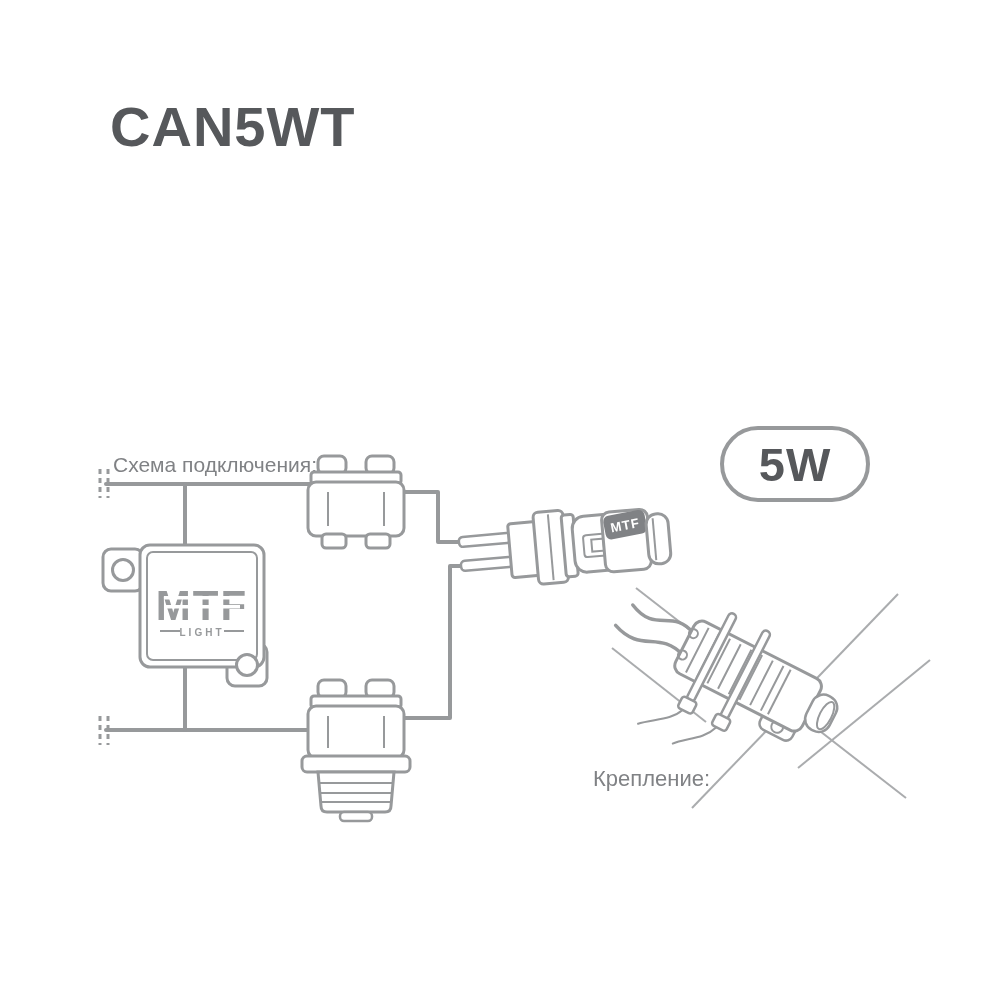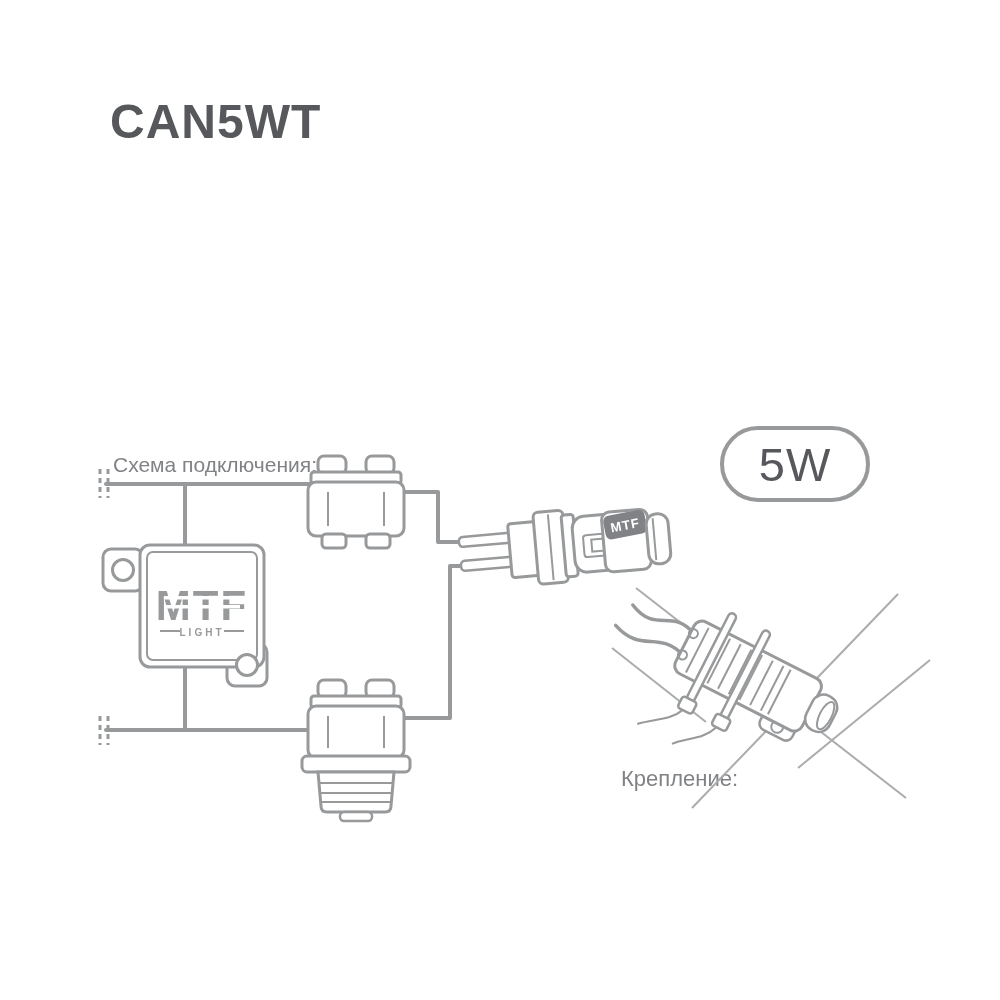--- a/index.html
+++ b/index.html
@@ -2,38 +2,38 @@
 <html style="--title: #56585b; --label: #808285; --line: #97999b; --thin-line: #aaacae; --badge-text: #56585b; --background: #ffffff;"><head>
 <meta charset="utf-8">
 <style>
   html,body{margin:0;padding:0;background:#fff;}
   .page{
     position:relative;width:1000px;height:1000px;background:var(--background,#fff);
     font-family:"Liberation Sans","DejaVu Sans",sans-serif;overflow:hidden;
   }
   .title{
     position:absolute;left:110px;top:94px;margin:0;
-    font-size:48px;font-weight:bold;letter-spacing:1px;
+    font-size:56px;font-weight:bold;letter-spacing:1px;
     color:var(--title,#56585b);
   }
   .schema-label{
     position:absolute;left:113px;top:421px;
     font-size:21px;color:var(--label,#808285);margin-top:32px;
   }
   .mount-label{
     position:absolute;left:593px;top:766px;
-    font-size:22px;color:var(--label,#808285);margin-left:28px;
+    font-size:22px;color:var(--label,#808285);
   }
   .badge{
     position:absolute;left:720px;top:426px;width:142px;height:68px;
     border:4px solid var(--line,#97999b);border-radius:40px;
     display:flex;align-items:center;justify-content:center;background:#fff;
   }
   .badge span{
-    font-size:47px;font-weight:normal;letter-spacing:1px;
+    font-size:47px;font-weight:bold;letter-spacing:1px;
     color:var(--badge-text,#56585b);
   }
   svg.canvas{position:absolute;left:0;top:0;width:1000px;height:1000px;}
   .wire{fill:none;stroke:var(--line,#97999b);stroke-width:4;stroke-linejoin:round;stroke-linecap:round;}
   .wire2{fill:none;stroke:var(--line,#97999b);stroke-width:3.5;stroke-linejoin:round;stroke-linecap:round;}
   .brk{fill:none;stroke:var(--line,#97999b);stroke-width:3;stroke-dasharray:5 4;}
   .comp{fill:#ffffff;stroke:var(--line,#97999b);stroke-width:3;}
   .comp2{fill:#ffffff;stroke:var(--line,#97999b);stroke-width:2.5;}
   .det{fill:none;stroke:var(--line,#97999b);stroke-width:2;}
   .thin{fill:none;stroke:var(--thin-line,#aaacae);stroke-width:2;}

